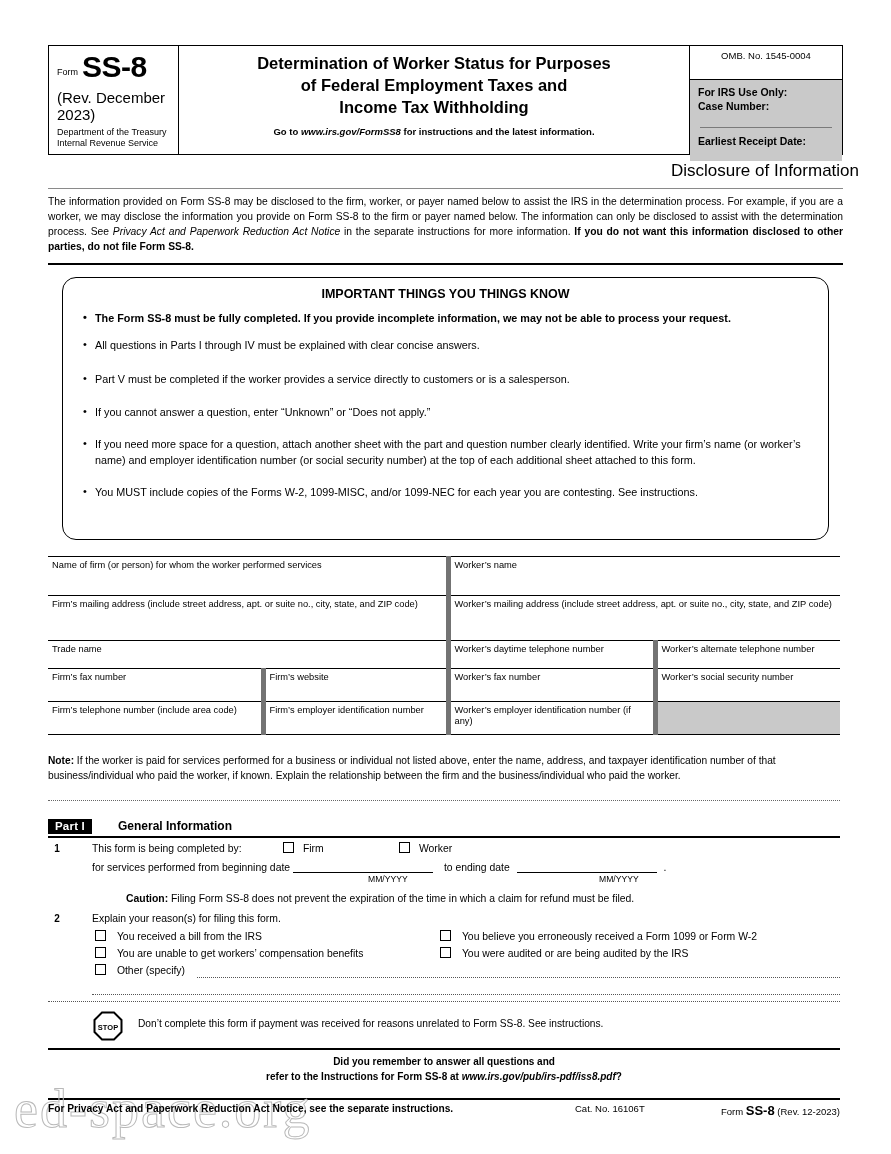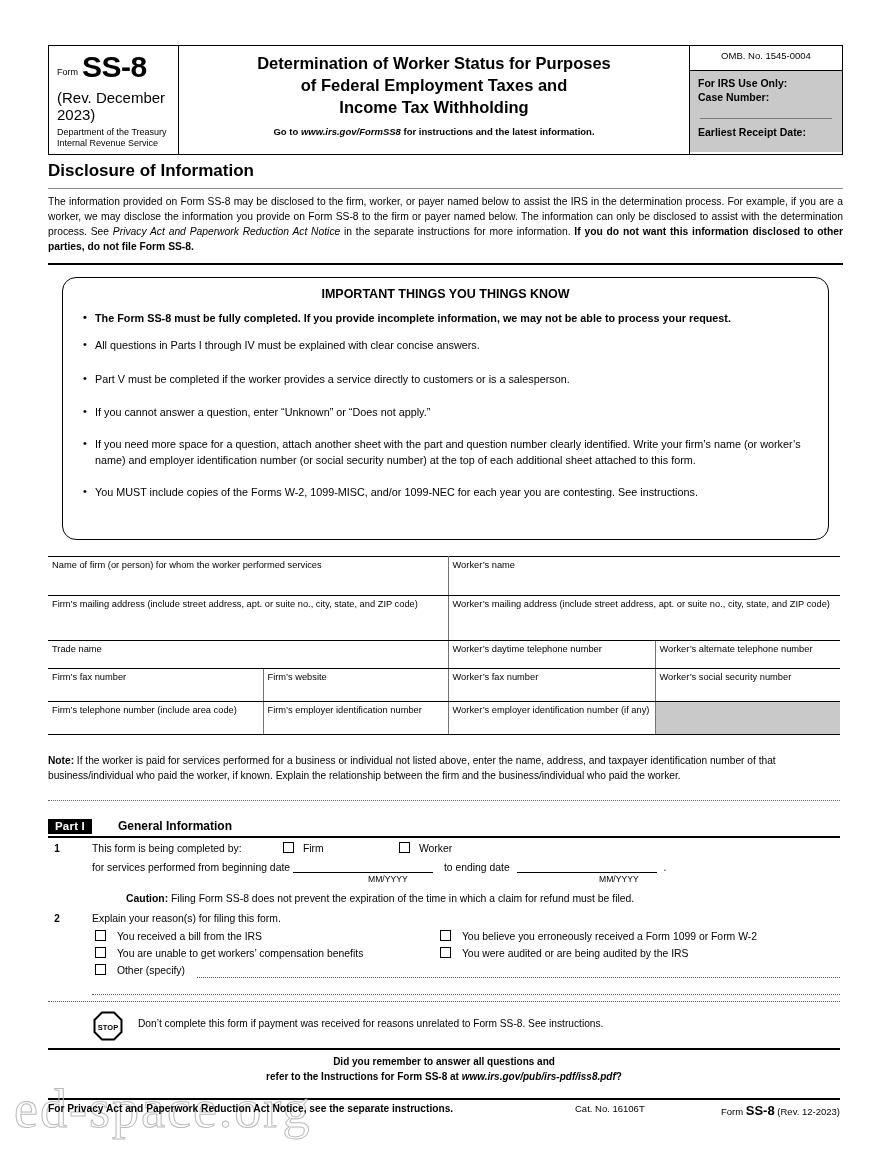--- a/index.html
+++ b/index.html
@@ -82,21 +82,21 @@
   .goto i { font-style: italic; }
 
   .hdr-right {
     width: 152px;
     box-sizing: border-box;
     position: relative;
   }
   .omb {
     font-size: 9.5px;
     text-align: center;
-    padding: 4px 0 9px 0;
+    padding: 4px 0 18px 0;
   }
   .irs-box {
     background: #c9c9c9;
     border-top: 1px solid #000;
     height: 82px;
     box-sizing: border-box;
     padding: 5px 8px 0 8px;
     position: relative;
   }
   .irs-box .b {
@@ -105,24 +105,24 @@
     line-height: 1.35;
   }
   .irs-rule {
     border-top: 1px solid #7a7a7a;
     margin: 14px 2px 6px 2px;
   }
 
   
   .disclosure-title {
     position: absolute;
-    left: 48px; top: 161px; width: 795px;
-    text-align: left;
+    left: 64px; top: 161px; width: 795px;
+    text-align: right;
     font-size: 17px;
-    font-weight: bold;
+    font-weight: normal;
   }
   .rule-a { position: absolute; left: 48px; top: 188px; width: 795px; border-top: 1px solid #8a8a8a; }
   .disclosure-body {
     position: absolute;
     left: 48px; top: 194px; width: 795px;
     font-size: 10.3px;
     line-height: 1.47;
     text-align: justify;
   }
   .disclosure-body i { font-style: italic; }
@@ -163,21 +163,21 @@
   
   .tbl {
     position: absolute;
     left: 48px; top: 556px;
     width: 792px;
     border-collapse: collapse;
     table-layout: fixed;
   }
   .tbl td {
     border-bottom: 1px solid #000;
-    border-right: 1px solid #737373;
+    border-right: 5px solid #737373;
     vertical-align: top;
     padding: 3px 4px 0 4px;
     font-size: 9.3px;
     line-height: 1.2;
   }
   .tbl tr td:last-child { border-right: none; }
   .tbl tr:first-child td { border-top: 1px solid #000; }
   .tbl .noline { border-right: none; }
   .shaded { background: #c9c9c9; }
 

